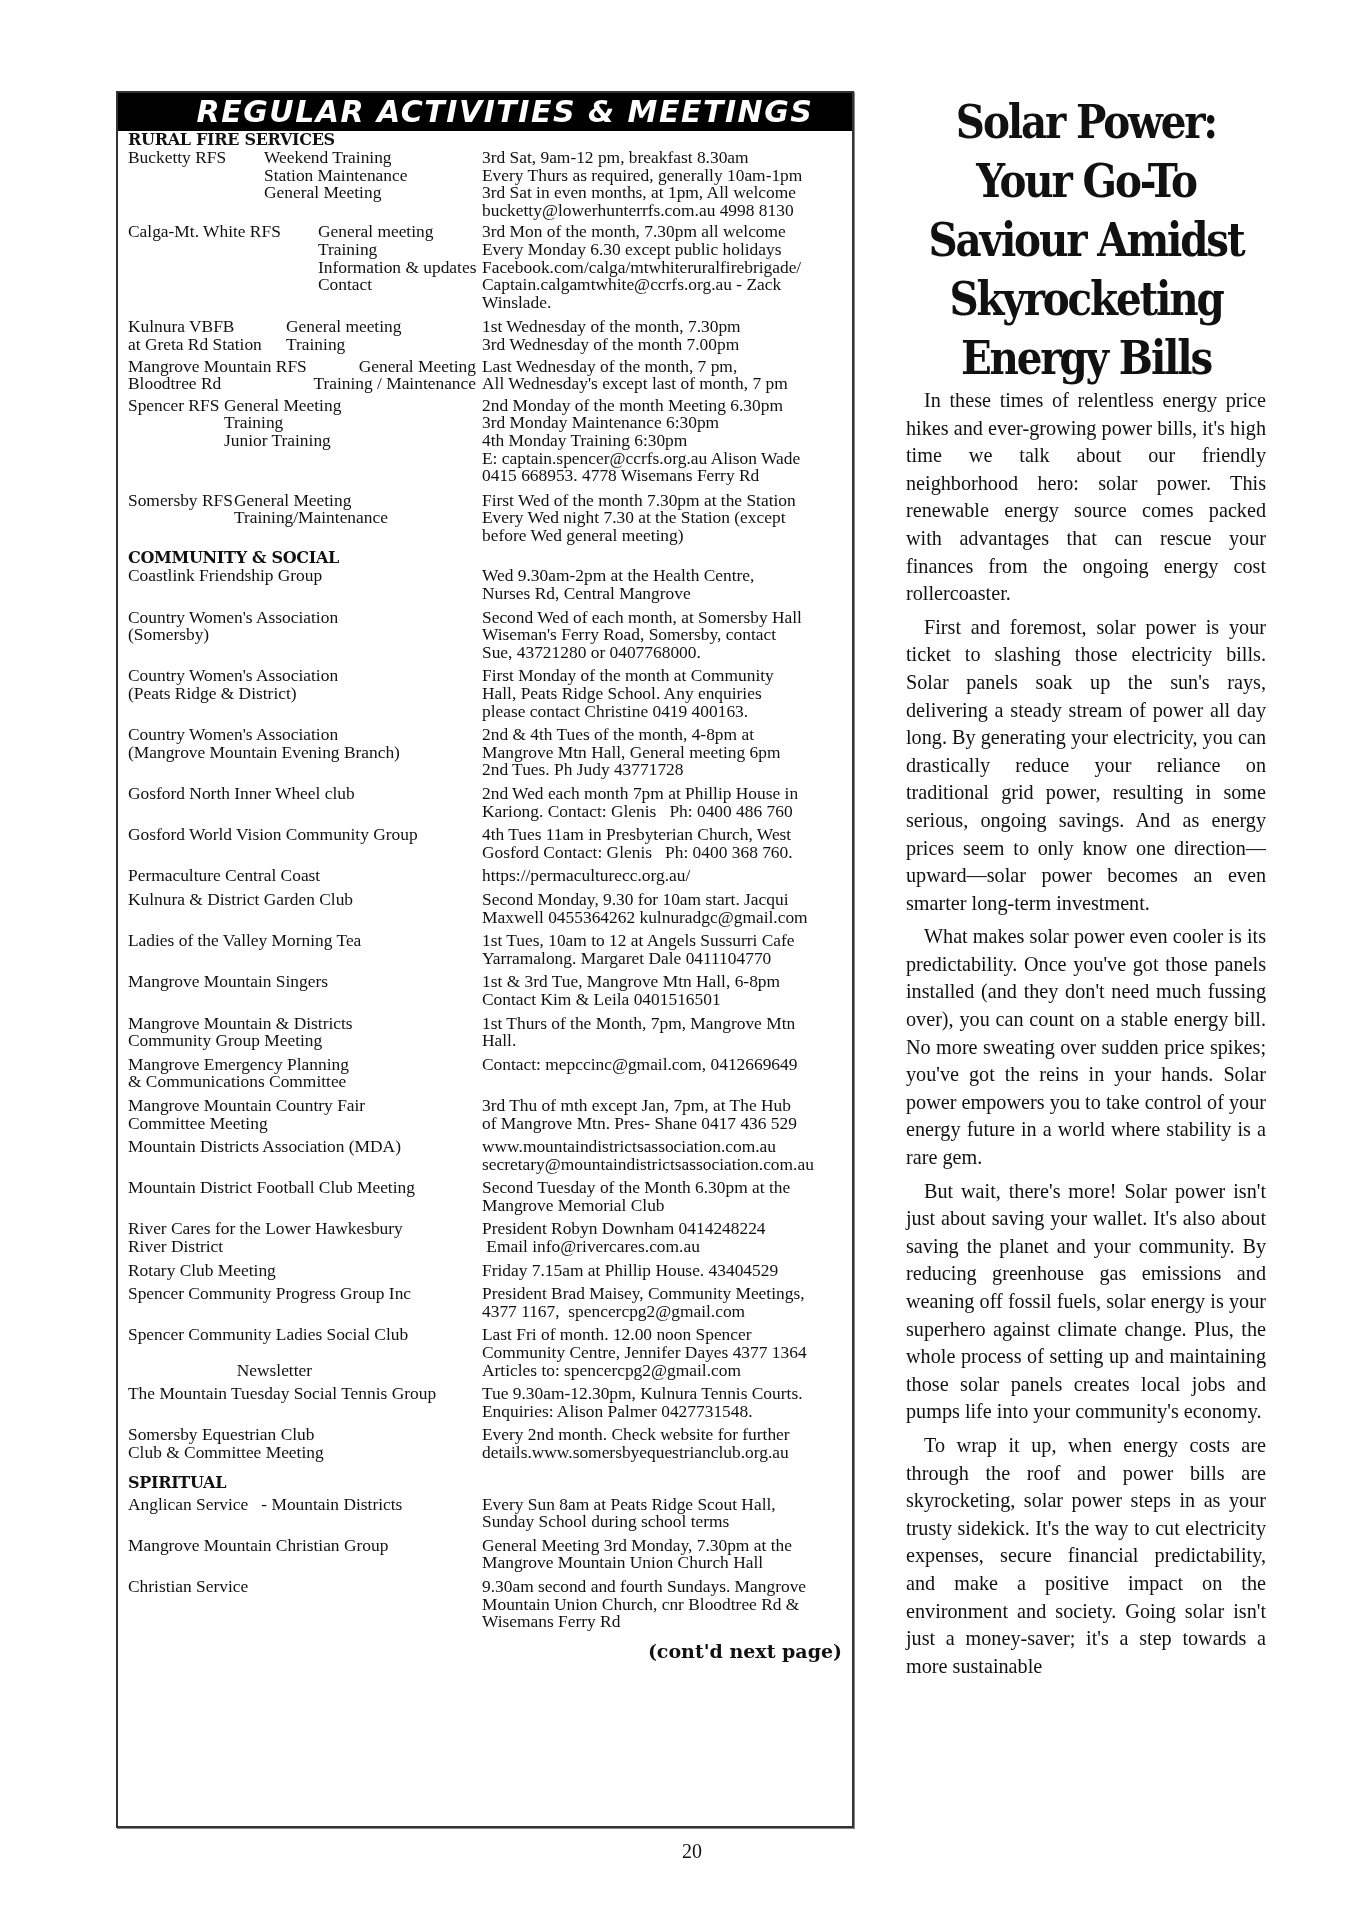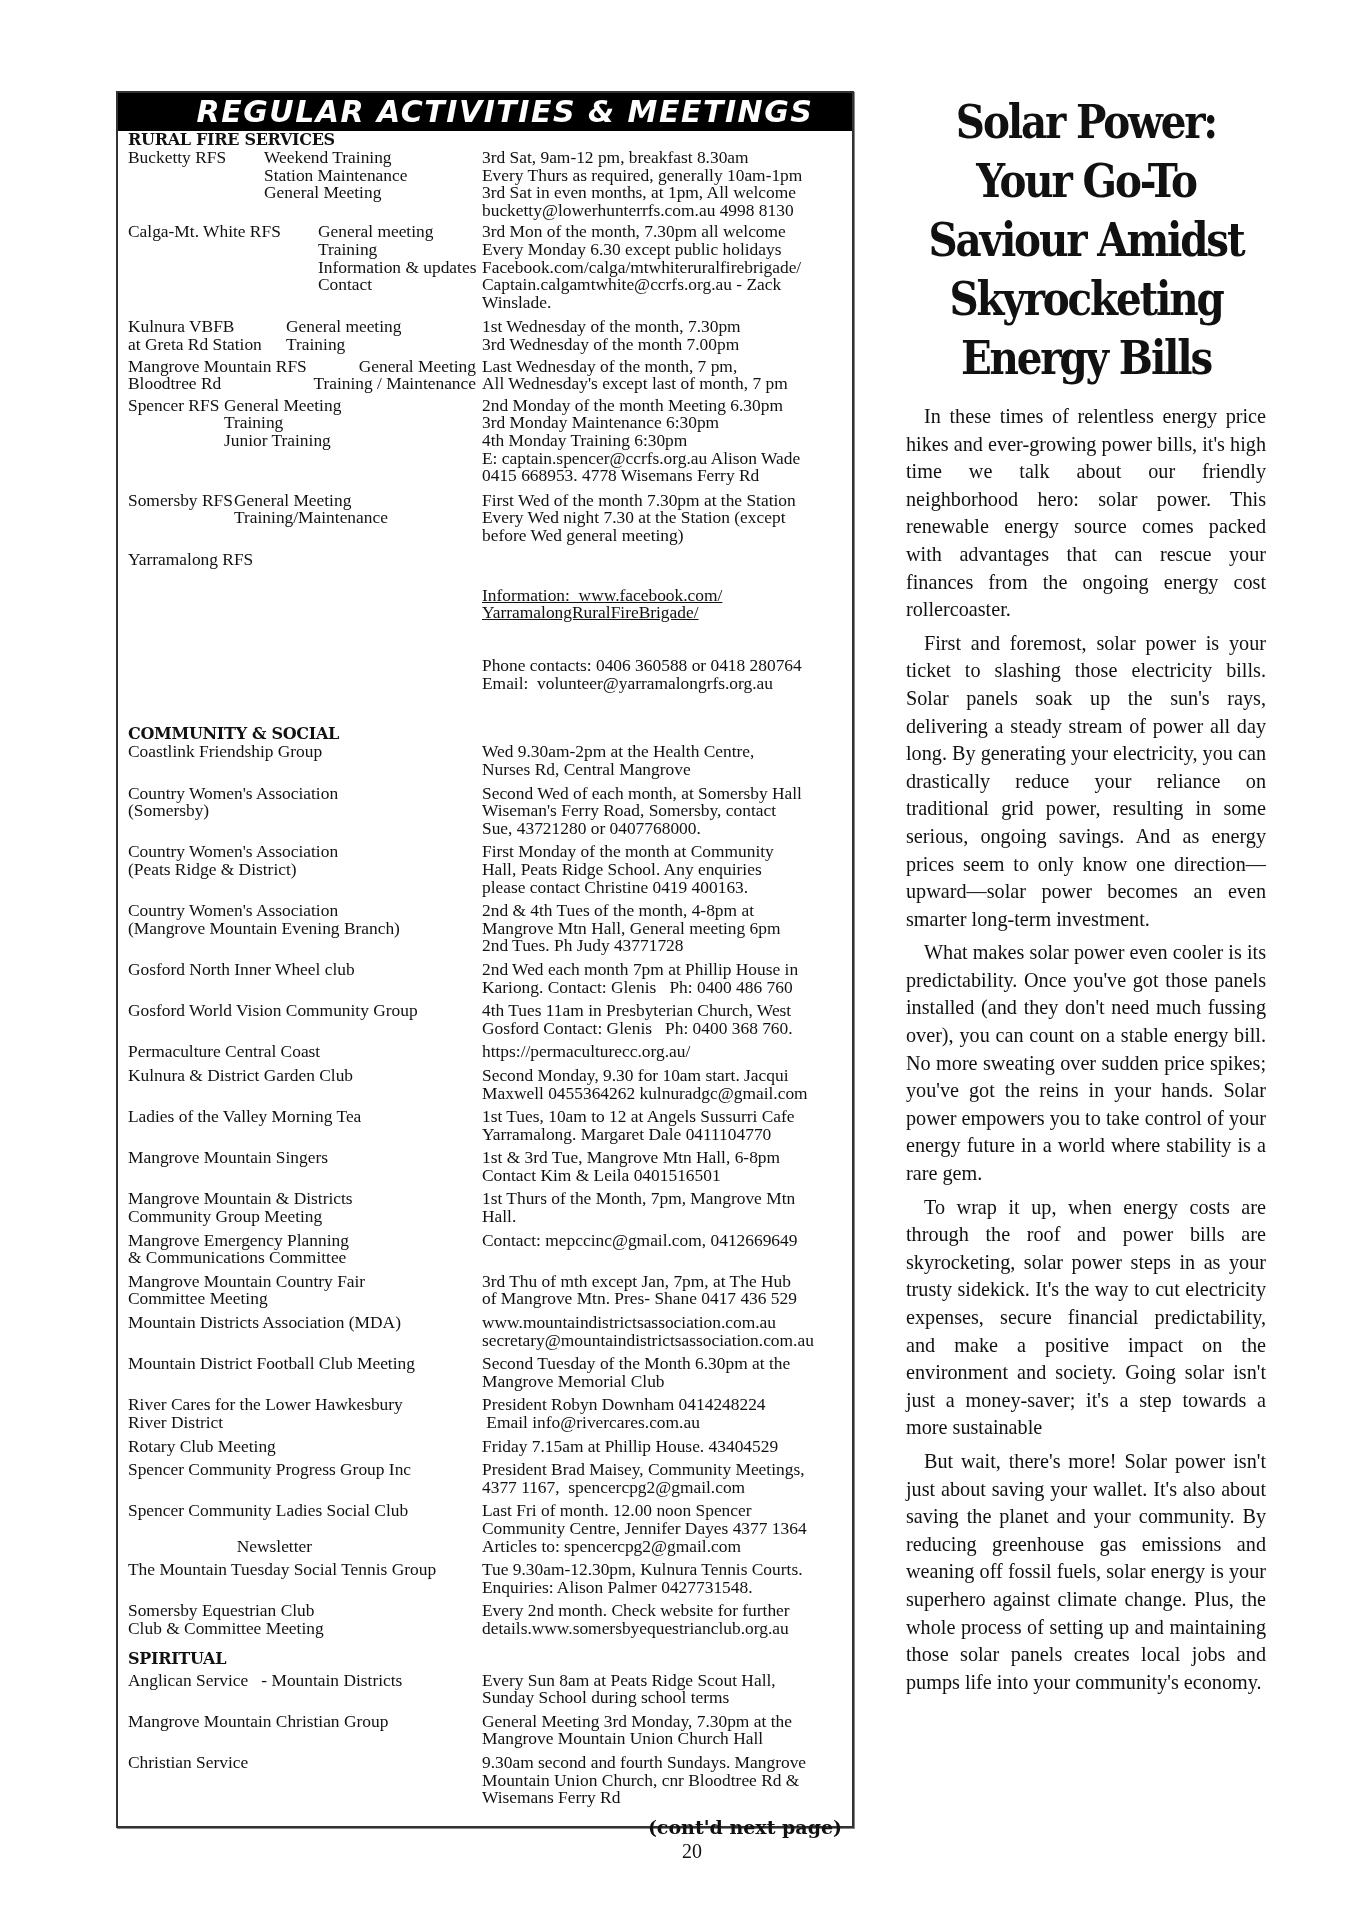--- a/index.html
+++ b/index.html
@@ -34,21 +34,21 @@
   .page-number {
     position: absolute; left: 8px; width: 1358px; text-align: center; top: 1840px; padding-left: 10px; box-sizing: border-box;
     font-size: 20px;
   }
   .article { position: absolute; left: 906px; top: 92px; width: 360px; }
   .headline {
     font-family: "DejaVu Serif", serif; font-weight: bold; font-size: 47px; line-height: 59px;
     text-align: center; letter-spacing: -2.5px; transform: scaleX(0.86); transform-origin: center top;
     margin: 0 -30px; 
   }
-  .body-text { margin-top: 16px; font-size: 20.2px; line-height: 27.6px; text-align: justify; }
+  .body-text { font-size: 20.2px; line-height: 27.6px; text-align: justify; }
   .body-text p { margin: 0 0 6px 0; text-indent: 18px; }
 </style>
 </head>
 <body>
 
 <div class="box">
   <div class="banner">REGULAR ACTIVITIES &amp; MEETINGS</div>
   <div class="content">
 
     <div class="section-head">RURAL FIRE SERVICES</div>
@@ -109,29 +109,20 @@
       <div class="gap"></div>
       <div class="row">
         <div class="c-org" style="width:106px">Somersby RFS</div>
         <div class="c-act" style="width:248px">General Meeting
 Training/Maintenance</div>
         <div class="c-det">First Wed of the month 7.30pm at the Station
 Every Wed night 7.30 at the Station (except
 before Wed general meeting)</div>
       </div>
       <div class="gap"></div>
-      <div class="row">
-        <div class="c-org" style="width:354px">Yarramalong RFS</div>
-        <div class="c-det">
-          <div class="underline" style="white-space:pre">Information:  www.facebook.com/
-YarramalongRuralFireBrigade/</div>
-          <div style="white-space:pre">Phone contacts: 0406 360588 or 0418 280764
-Email:  volunteer@yarramalongrfs.org.au</div>
-        </div>
-      </div>
     </div>
 
     <div class="section-head" style="margin-top:-2px">COMMUNITY &amp; SOCIAL</div>
     <div class="rows" id="community-list">
         <div class="row wide">
           <div class="c-org">Coastlink Friendship Group</div>
           <div class="c-det">Wed 9.30am-2pm at the Health Centre,
 Nurses Rd, Central Mangrove</div>
         </div>
         <div class="gap-s" style="height: 6px;"></div>
@@ -301,16 +292,16 @@
       <div>Solar Power:</div>
       <div>Your Go-To</div>
       <div>Saviour Amidst</div>
       <div>Skyrocketing</div>
       <div>Energy Bills</div>
     </div>
   <div class="body-text" id="article-body">
       <p>In these times of relentless energy price hikes and ever-growing power bills, it's high time we talk about our friendly neighborhood hero: solar power. This renewable energy source comes packed with advantages that can rescue your finances from the ongoing energy cost rollercoaster.</p>
       <p>First and foremost, solar power is your ticket to slashing those electricity bills. Solar panels soak up the sun's rays, delivering a steady stream of power all day long. By generating your electricity, you can drastically reduce your reliance on traditional grid power, resulting in some serious, ongoing savings. And as energy prices seem to only know one direction—upward—solar power becomes an even smarter long-term investment.</p>
       <p>What makes solar power even cooler is its predictability. Once you've got those panels installed (and they don't need much fussing over), you can count on a stable energy bill. No more sweating over sudden price spikes; you've got the reins in your hands. Solar power empowers you to take control of your energy future in a world where stability is a rare gem.</p>
+      <p>But wait, there's more! Solar power isn't just about saving your wallet. It's also about saving the planet and your community. By reducing greenhouse gas emissions and weaning off fossil fuels, solar energy is your superhero against climate change. Plus, the whole process of setting up and maintaining those solar panels creates local jobs and pumps life into your community's economy.</p>
       <p>To wrap it up, when energy costs are through the roof and power bills are skyrocketing, solar power steps in as your trusty sidekick. It's the way to cut electricity expenses, secure financial predictability, and make a positive impact on the environment and society. Going solar isn't just a money-saver; it's a step towards a more sustainable</p>
-      <p>But wait, there's more! Solar power isn't just about saving your wallet. It's also about saving the planet and your community. By reducing greenhouse gas emissions and weaning off fossil fuels, solar energy is your superhero against climate change. Plus, the whole process of setting up and maintaining those solar panels creates local jobs and pumps life into your community's economy.</p>
     </div>
 </div>
 
 </body></html>

